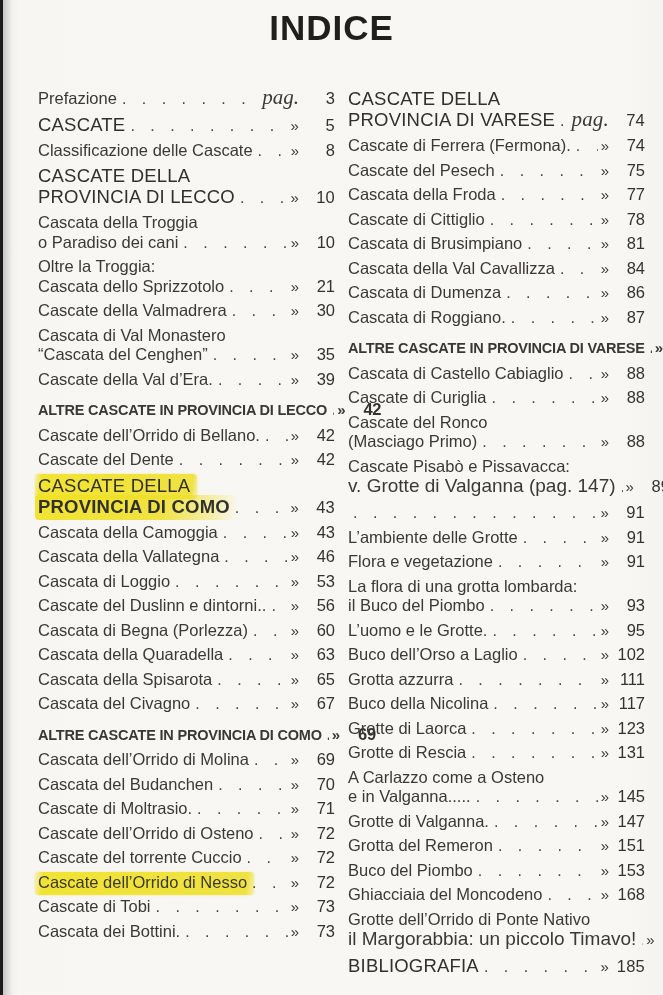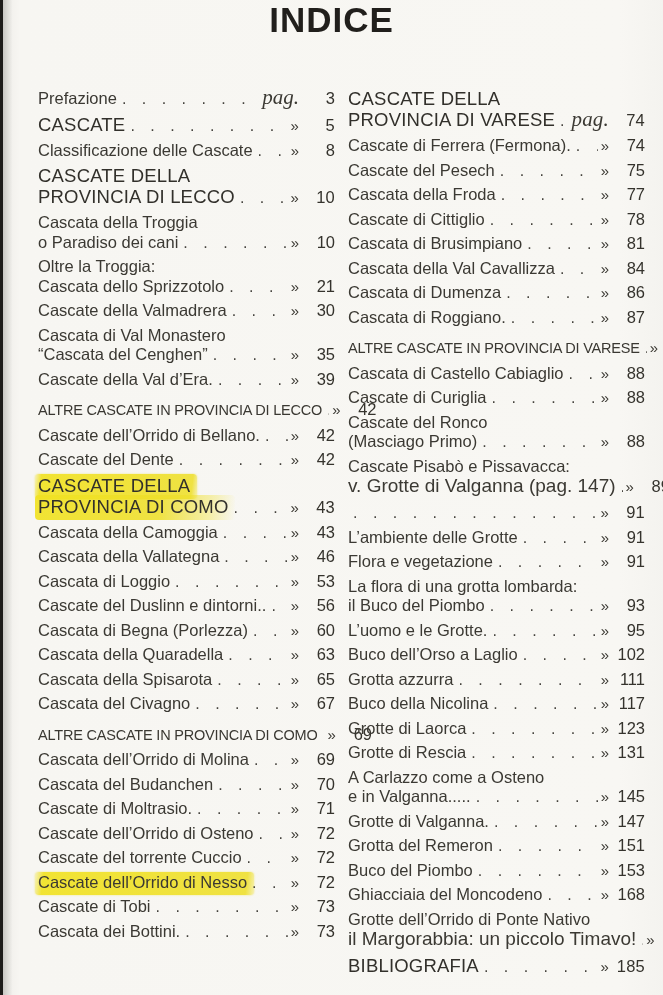--- a/index.html
+++ b/index.html
@@ -6,47 +6,48 @@
   body{width:663px;height:995px;overflow:hidden;background:#e8e6e2;}
   .page{
     position:relative;width:663px;height:995px;
     background:linear-gradient(90deg,#edebe7 0px,#f7f6f2 20px,#f8f7f3 620px,#f4f3ef 663px);
     font-family:"Liberation Sans",sans-serif;color:#3b3933;
   }
   .edge-black{position:absolute;left:0;top:0;width:3px;height:100%;background:#1c1b19;}
   .edge-shade{position:absolute;left:3px;top:0;width:10px;height:100%;
     background:linear-gradient(90deg,#c7c6c2,#f5f4f0);}
   .title{
-    position:absolute;top:0;left:0;width:100%;text-align:center;
+    position:absolute;top:8px;left:0;width:100%;text-align:center;
     font-size:35px;font-weight:bold;letter-spacing:1px;color:#211f1c;
   }
   .cols{position:absolute;top:84px;left:38px;width:608px;display:flex;gap:13px;}
   .col{width:297px;flex:0 0 auto;}
   .row{margin-bottom:5px;}
   .row.entry{font-size:16.5px;line-height:19.5px;}
   .row.heading{font-size:18.5px;line-height:21px;color:#32302b;letter-spacing:.2px;}
-  .row.subheading{font-size:14.5px;line-height:19.5px;margin-top:11px;letter-spacing:-.2px;color:#3a3832;}
+  .row.subheading{font-size:14.5px;line-height:19.5px;margin-top:11px;letter-spacing:-.2px;color:#3a3832;font-weight:bold;}
   .row:first-child{margin-top:4px;}
   .pre-line{white-space:nowrap;}
   .last-line{display:flex;align-items:baseline;}
   .txt{flex:0 0 auto;white-space:nowrap;}
   .txt.small{font-size:19px;}
   .dots{flex:1 1 auto;min-width:0;overflow:hidden;white-space:nowrap;
     letter-spacing:5.5px;padding:0 2px 0 5px;font-size:16px;color:#45433d;}
   .lbl{flex:0 0 auto;padding:0 3px;font-size:15px;color:#3b3933;}
   .lbl.pag{font-family:"Liberation Serif",serif;font-style:italic;font-size:21px;}
   .num{flex:0 0 auto;width:33px;text-align:right;font-size:16.5px;color:#35332d;}
   .hl{
     background:linear-gradient(97deg,rgba(241,226,35,.25) 0%,rgba(241,226,35,.92) 4%,rgba(238,223,42,.88) 96%,rgba(241,226,35,.3) 100%);
     border-radius:4px;padding:1px 7px 3px 3px;margin:-1px -7px -3px -3px;
     box-shadow:0 0 2px rgba(235,220,40,.6);
   }
   .hl-fade{
     background:linear-gradient(95deg,rgba(241,226,35,.92) 0%,rgba(238,223,42,.88) 62%,rgba(240,225,40,.35) 88%,rgba(240,225,40,0) 100%);
     box-shadow:none;
+    font-weight:bold;
   }
 </style>
 </head>
 <body>
 
 <div class="page">
   <div class="edge-black"></div>
   <div class="edge-shade"></div>
   <div class="title">INDICE</div>
   <div class="cols">

